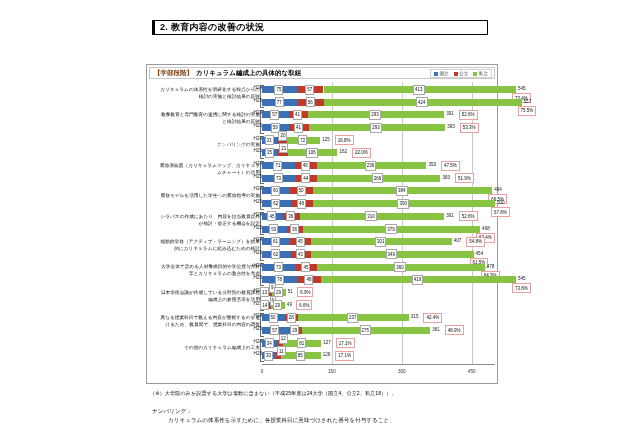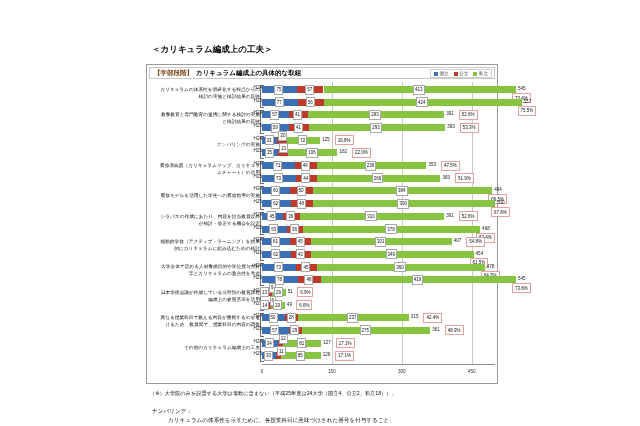--- a/index.html
+++ b/index.html
@@ -74,22 +74,24 @@
   
   .note{position:absolute;left:150px;top:390px;font-size:5.2px;color:#111;}
   .nb1{position:absolute;left:152px;top:408px;font-size:5.6px;color:#111;}
   .nb2{position:absolute;left:168px;top:417px;font-size:5.6px;color:#111;}
 </style>
 </head>
 <body>
 
 <div class="page">
 
-
-  <div class="sec-h1">＜カリキュラム編成上の工夫＞</div>
+  <div class="title-bar">
+    <span class="t">2. 教育内容の改善の状況</span>
+  </div>
+
 
   <div class="chart-frame"></div>
 
   <div class="chart-head">
     <span class="ch-label">【学部段階】</span>
     <span class="ch-title">カリキュラム編成上の具体的な取組</span>
     <div class="legend" id="legend">
         <span class="li">
           <span class="sw" style="background: rgb(59, 111, 182);"></span>
           <span>国立</span>

